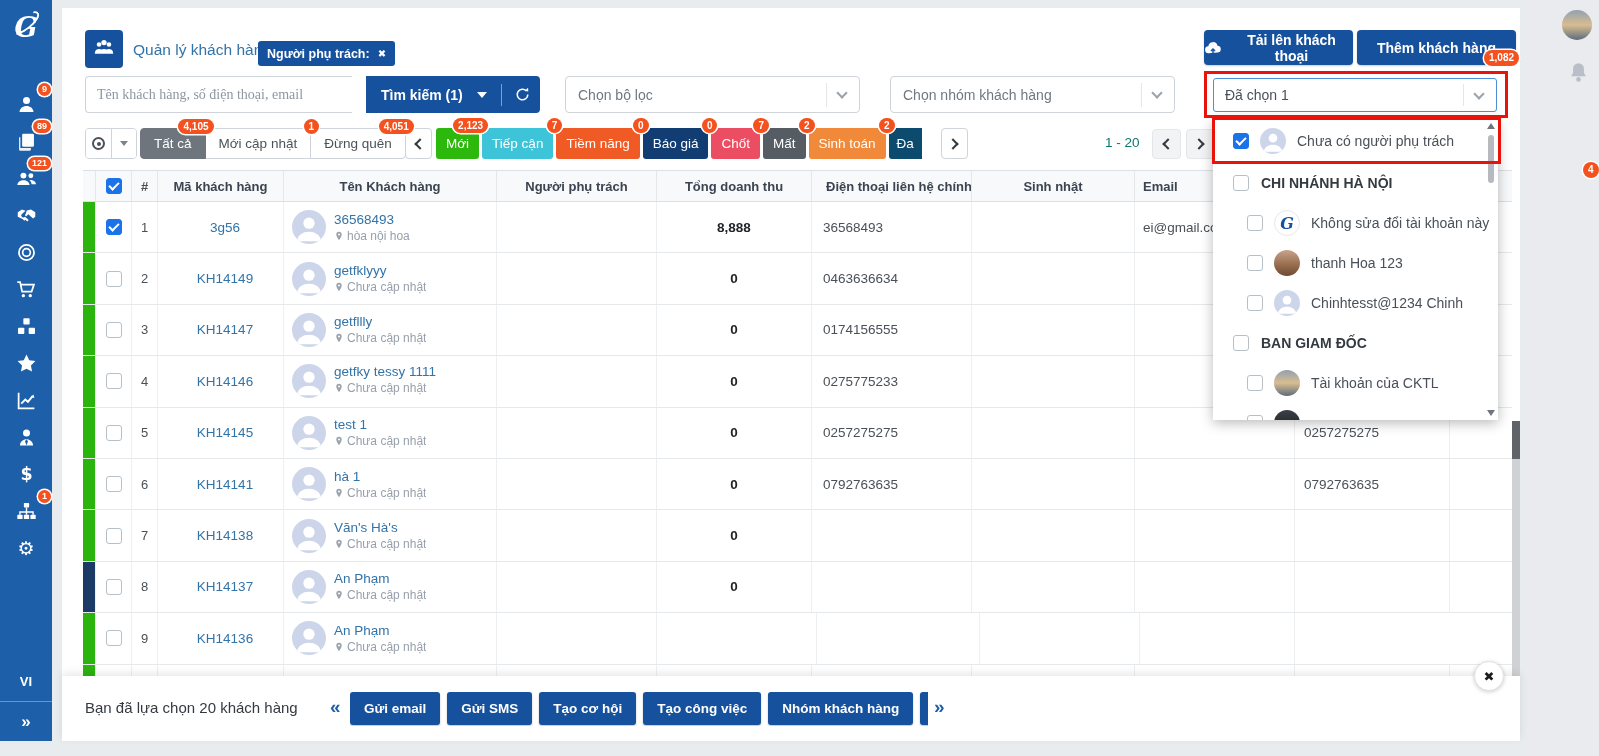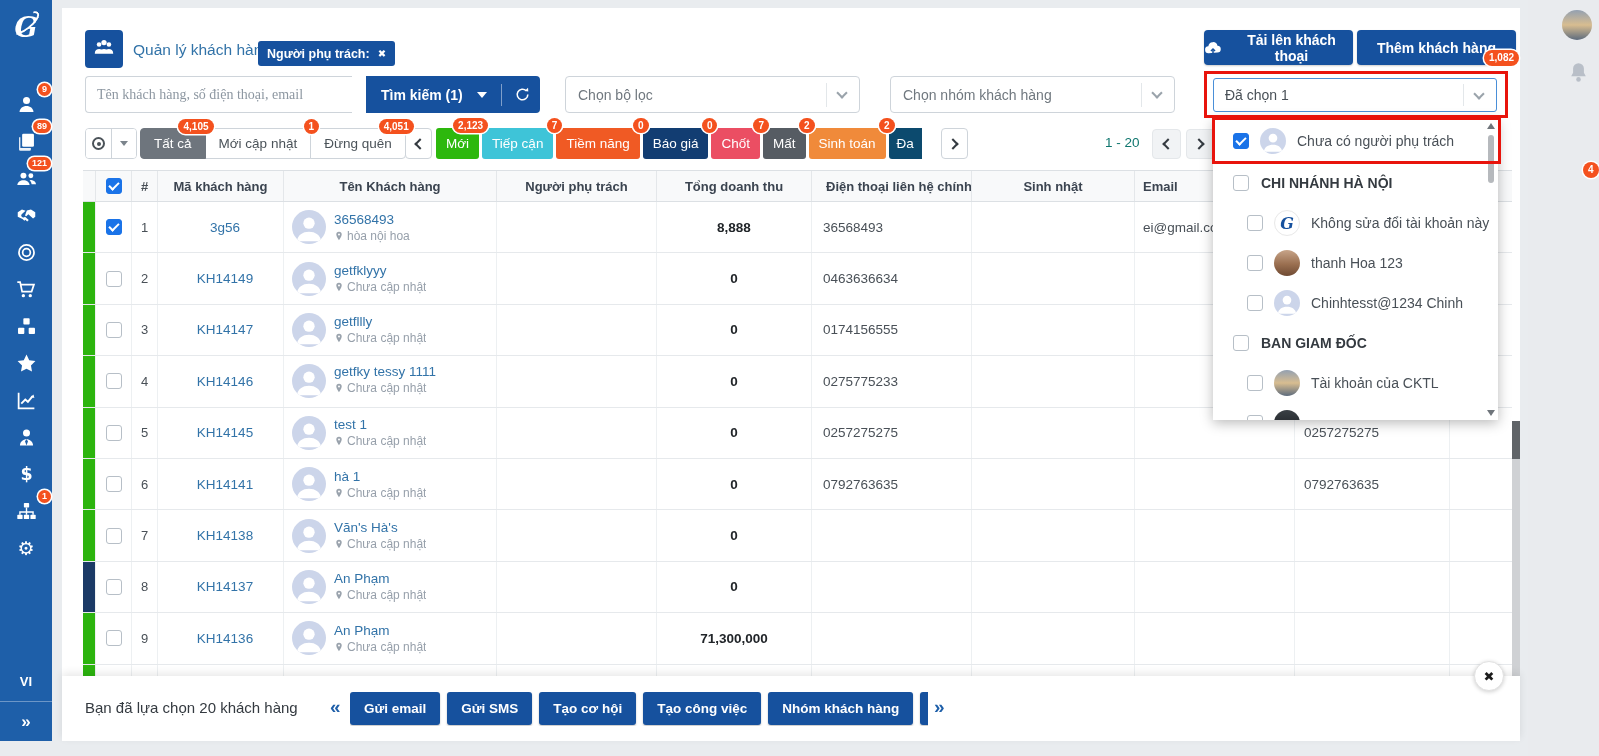--- a/index.html
+++ b/index.html
@@ -798,21 +798,20 @@
             <svg viewBox="0 0 24 24">
                     <path d="M12 2a6.5 6.5 0 00-6.5 6.5C5.5 13.4 12 22 12 22s6.5-8.6 6.5-13.5A6.5 6.5 0 0012 2z" fill="#9aa3ad"></path>
                     <circle cx="12" cy="8.5" r="2.4" fill="#fff"></circle>
                   </svg>
             <span class="loc-text">Chưa cập nhật</span>
           </span>
         </span>
       </span>
     </div>
     <div class="tcell c-assign"></div>
-    <div class="tcell c-rev">71,300,000</div>
     <div class="tcell c-phone"></div>
     <div class="tcell c-birth"></div>
     <div class="tcell c-email"></div>
     <div class="tcell c-mobile"></div>
     <div class="tcell c-last"></div>
   </div>
         <div class="trow">
     <div class="tcell c-bar bar-green"></div>
     <div class="tcell c-cb">
             <span class="checkbox"></span>

